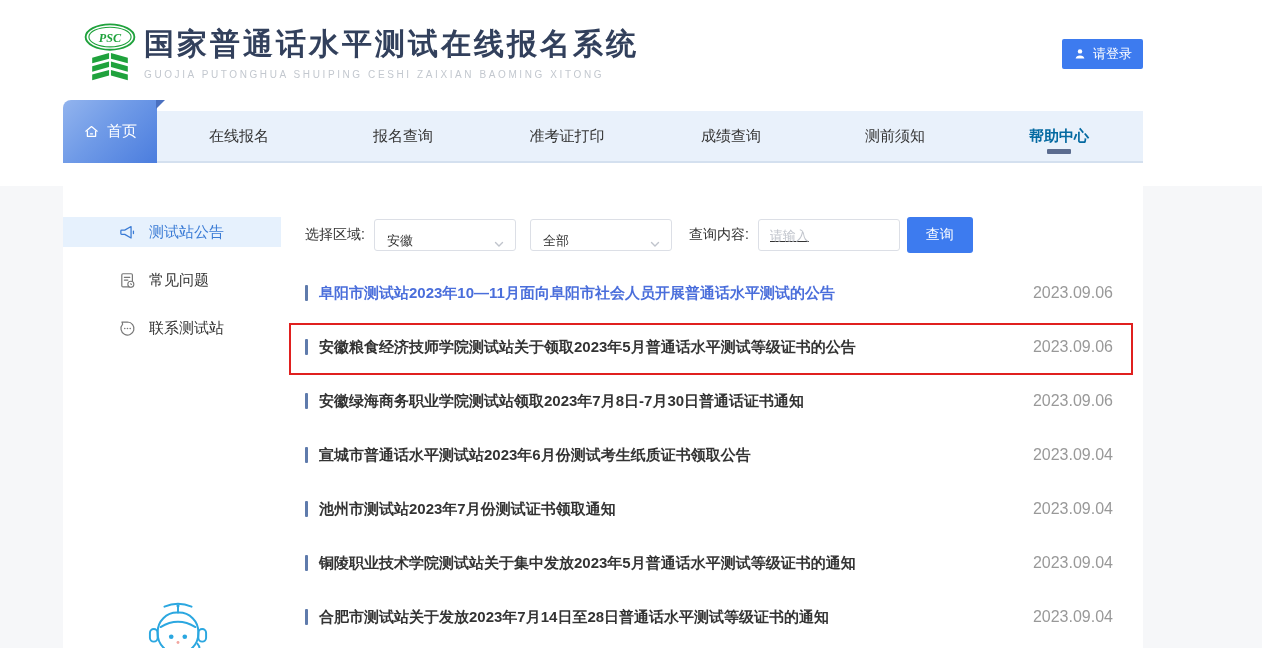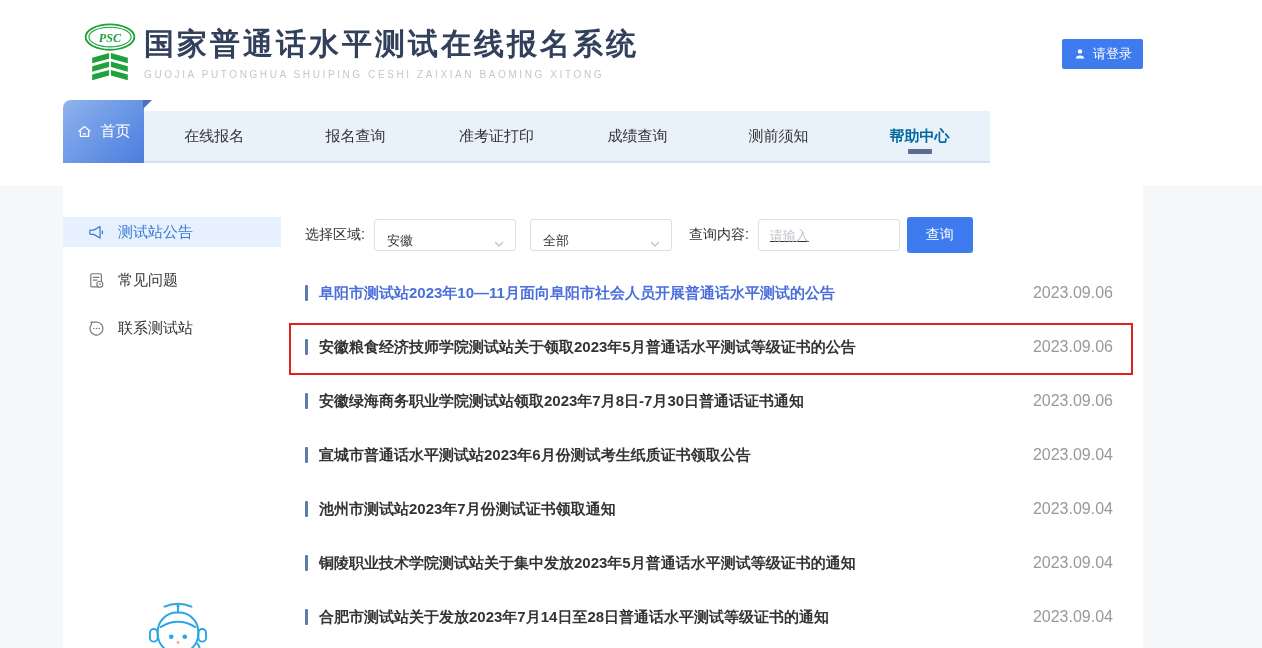--- a/index.html
+++ b/index.html
@@ -20,21 +20,21 @@
   }
   .site-subtitle { font-size:10px; color:#c3c8cf; letter-spacing:2.6px; margin-top:4px; white-space:nowrap; }
   .login-btn {
     position:absolute; right:119px; top:39px; width:81px; height:30px;
     background:var(--accent,#3d7bef); color:#fff; border:none; border-radius:2px;
     font-size:13px; display:flex; align-items:center; justify-content:center; gap:6px; cursor:pointer;
   }
   
   .nav-row { height:60px; background:#fff; position:relative; }
   .nav-band {
-    position:absolute; left:63px; top:8px; width:927px; height:52px;
+    position:absolute; left:63px; top:8px; width:1080px; height:52px;
     background:var(--nav-bg,#e9f1fb); border-bottom:2px solid #d4e0ef; display:flex;
   }
   .nav-tab {
     width:164px; display:flex; align-items:center; justify-content:center;
     font-size:15px; color:#333; cursor:pointer; position:relative;
   }
   .nav-tab.active {
     width:94px; margin-top:-11px; height:63px; z-index:2;
     background:linear-gradient(135deg,#92b4ee 0%,#6f9ae7 45%,#4b7dde 100%);
     color:#fff; border-top-left-radius:8px; gap:7px;
@@ -49,21 +49,21 @@
     width:24px; height:5px; background:#5b6c8f; border-radius:1px;
   }
   .gap-strip { height:23px; background:#fff; }
   
   .main { height:462px; position:relative; background:#f6f7f9; }
   .panel { position:absolute; left:63px; top:0; width:1080px; height:100%;
     background:#fff; display:flex; }
   
   .sidebar { width:218px; flex:none; padding-top:31px; position:relative; }
   .side-item { height:30px; display:flex; align-items:center; gap:12px;
-    padding-left:24px; margin-bottom:18px; font-size:15px; color:#333; cursor:pointer; }
+    padding-left:55px; margin-bottom:18px; font-size:15px; color:#333; cursor:pointer; }
   .side-item .ic { display:flex; color:#777; }
   .side-item.active { background:var(--side-active-bg,#e6f1fd); color:var(--side-active-fg,#3a7bd5); }
   .side-item.active .ic { color:var(--side-active-fg,#3a7bd5); }
   .robot { position:absolute; left:84px; top:412px; }
   
   .list-area { flex:1; padding:31px 30px 0 24px; }
   .filter-row { display:flex; align-items:center; height:36px; margin-bottom:13px; }
   .f-label { font-size:14px; color:#333; margin-right:9px; white-space:nowrap; }
   .select {
     width:142px; height:32px; border:1px solid #dcdfe6; border-radius:3px; background:#fff;

